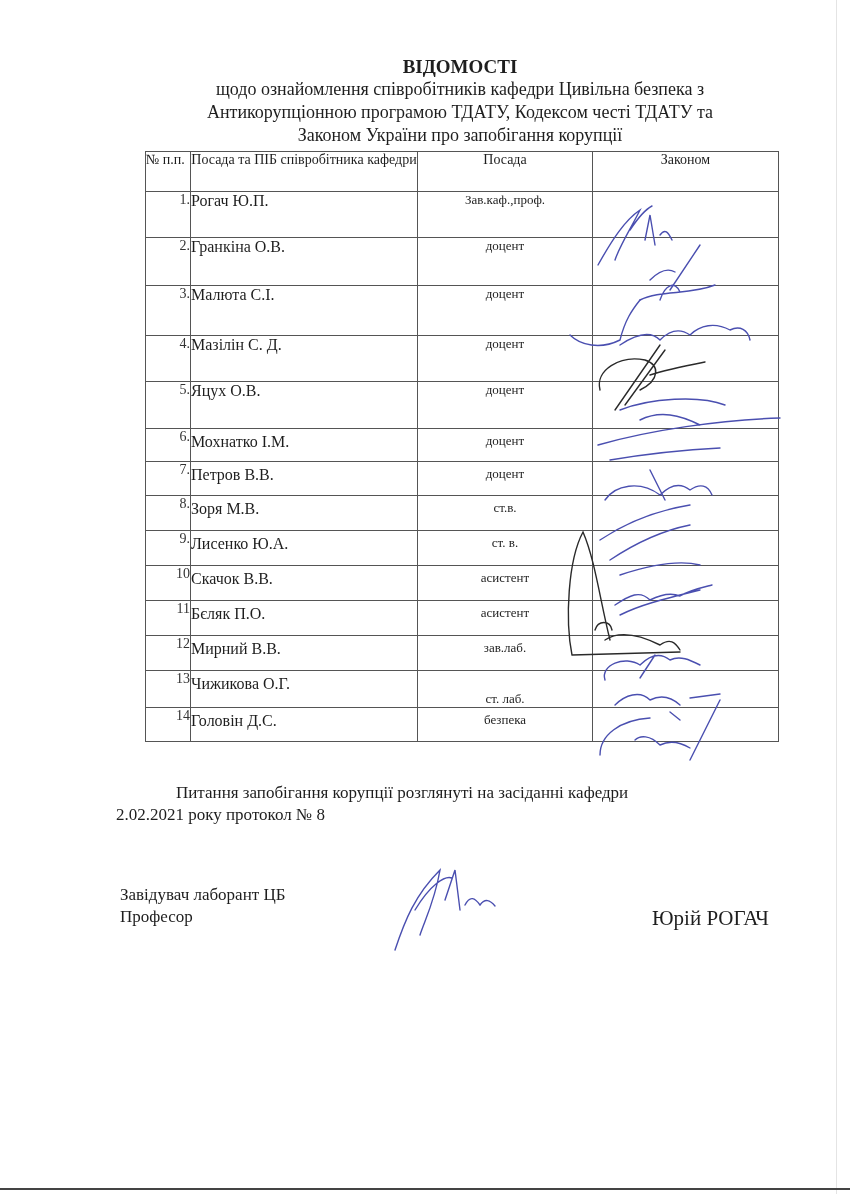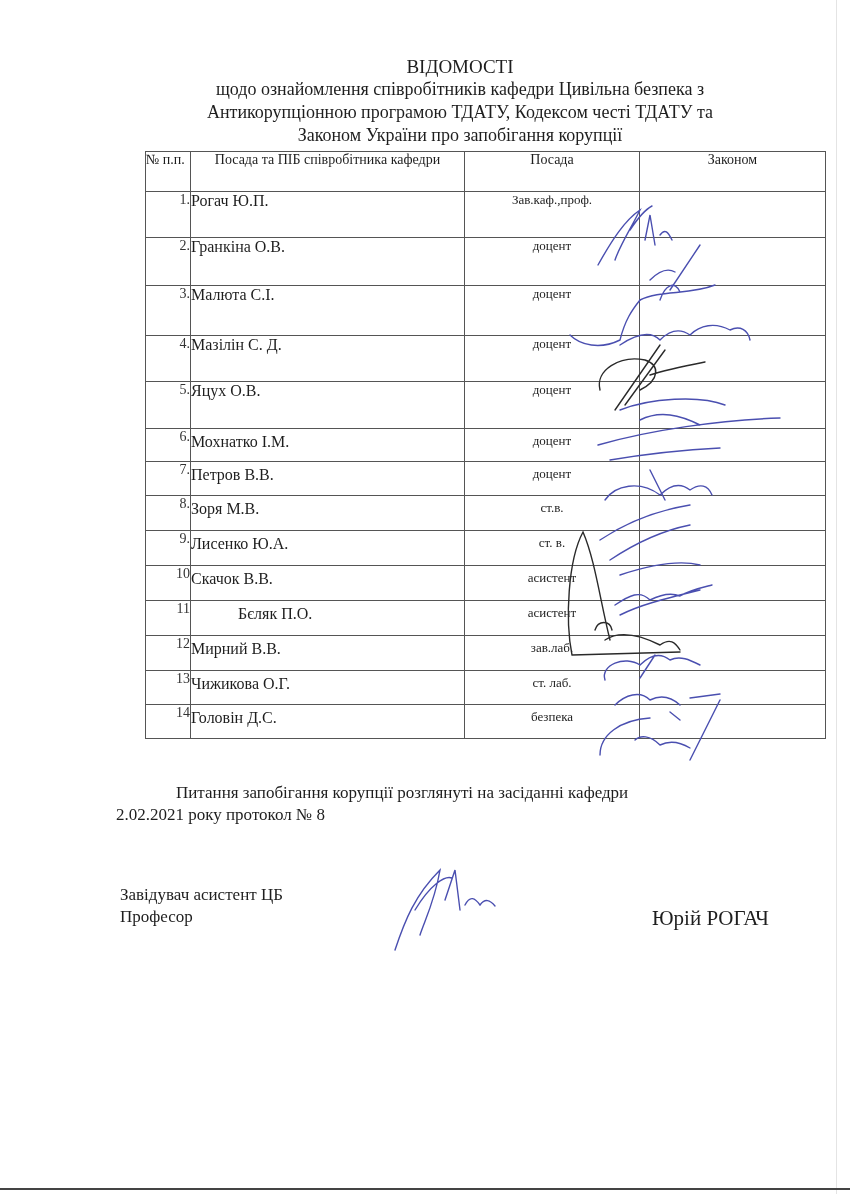--- a/index.html
+++ b/index.html
@@ -2,21 +2,21 @@
 <html><head>
 <meta charset="utf-8">
 <style>
   html, body { margin: 0; padding: 0; }
   body {
     width: 850px; height: 1194px; background: #ffffff; position: relative; overflow: hidden;
     font-family: "Liberation Serif", serif; color: #1e1e1e;
   }
   .abs { position: absolute; }
   .title-block { left: 150px; top: 56px; width: 620px; text-align: center; }
-  .title { font-weight: normal; font-size: 19px; line-height: 22px; }
+  .title { font-weight: bold; font-size: 19px; line-height: 22px; }
   .subtitle { font-size: 18px; line-height: 23px; }
   table.roster {
     position: absolute; left: 145px; top: 151px; border-collapse: collapse;
     font-size: 16px;
   }
   table.roster td, table.roster th {
     border: 1px solid #555; padding: 0; vertical-align: top;
   }
   table.roster th { font-weight: normal; font-size: 14px; line-height: 16px; }
   .col-num { width: 44px; }
@@ -115,52 +115,52 @@
         <td class="sig col-sig"></td>
       </tr>
       <tr style="height: 35px;">
         <td class="num col-num" style="padding-bottom: 4px;">10</td>
         <td class="name col-name" style="padding-top: 4px;"> Скачок В.В.</td>
         <td class="pos col-pos" style="padding-top: 4px;">асистент</td>
         <td class="sig col-sig"></td>
       </tr>
       <tr style="height: 35px;">
         <td class="num col-num" style="padding-bottom: 4px;">11</td>
-        <td class="name col-name" style="padding-top: 4px; padding-left: 47px;">Бєляк П.О.</td>
+        <td class="name col-name" style="padding-top: 4px;">Бєляк П.О.</td>
         <td class="pos col-pos" style="padding-top: 4px;">асистент</td>
         <td class="sig col-sig"></td>
       </tr>
       <tr style="height: 35px;">
         <td class="num col-num" style="padding-bottom: 4px;">12</td>
         <td class="name col-name" style="padding-top: 4px;">Мирний В.В.</td>
         <td class="pos col-pos" style="padding-top: 4px;">зав.лаб.</td>
         <td class="sig col-sig"></td>
       </tr>
       <tr style="height: 34px;">
         <td class="num col-num" style="padding-bottom: 4px;">13</td>
         <td class="name col-name" style="padding-top: 4px;">Чижикова О.Г.</td>
-        <td class="pos col-pos" style="padding-top: 4px;">ст. лаб.</td>
+        <td class="pos col-pos" style="padding-top: 20px;">ст. лаб.</td>
         <td class="sig col-sig"></td>
       </tr>
       <tr style="height: 34px;">
         <td class="num col-num" style="padding-bottom: 4px;">14</td>
         <td class="name col-name" style="padding-top: 4px;">Головін Д.С.</td>
         <td class="pos col-pos" style="padding-top: 4px;">безпека</td>
         <td class="sig col-sig"></td>
       </tr>
     </tbody>
 </table>
 
 <div class="abs footnote">
   <div class="indent">Питання запобігання корупції розглянуті на засіданні кафедри</div>
   <div>2.02.2021 року протокол № 8</div>
 </div>
 
 <div class="abs sign-left">
-  <div>Завідувач асистент ЦБ</div>
+  <div>Завідувач лаборант ЦБ</div>
   <div>Професор</div>
 </div>
 <div class="abs sign-right">Юрій РОГАЧ</div>
 
 <svg class="sigs" width="850" height="1194">
   <g fill="none" stroke="#4a4fb0" stroke-width="1.4" stroke-linecap="round">
 
     <path d="M598 265 C612 240 625 220 640 210 C630 230 620 245 615 260 M630 230 C640 215 648 208 652 206 M645 240 L650 215 L655 245 M660 235 C665 228 668 232 672 240"></path>
 
     <path d="M650 280 C660 270 668 268 675 272 M640 300 C660 290 690 295 715 285 M670 290 L700 245 M660 300 C665 285 675 280 680 292"></path>

